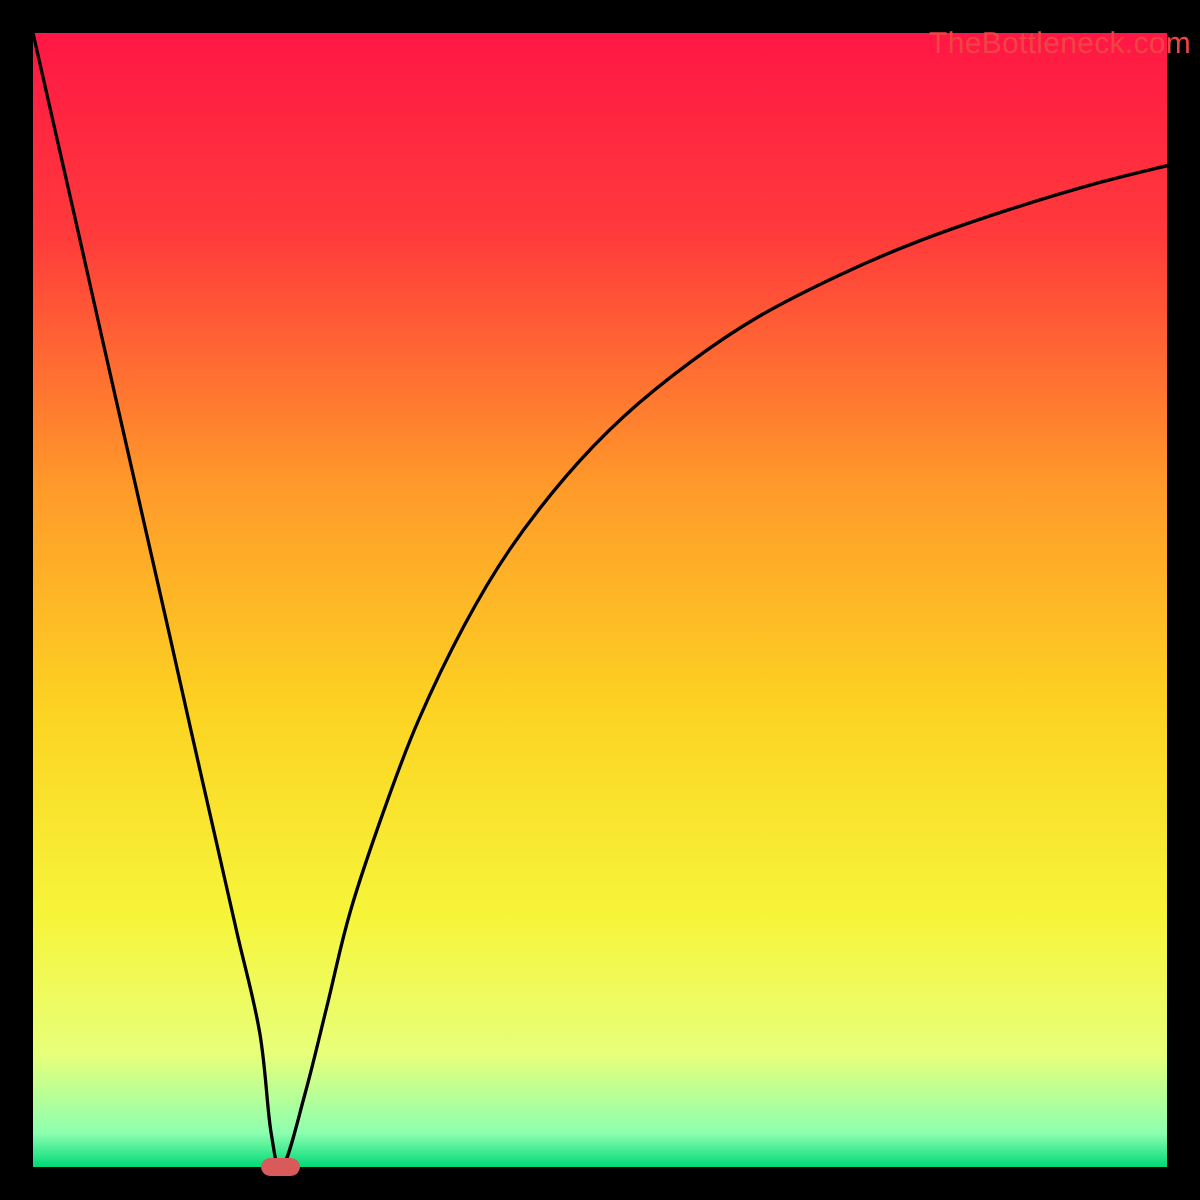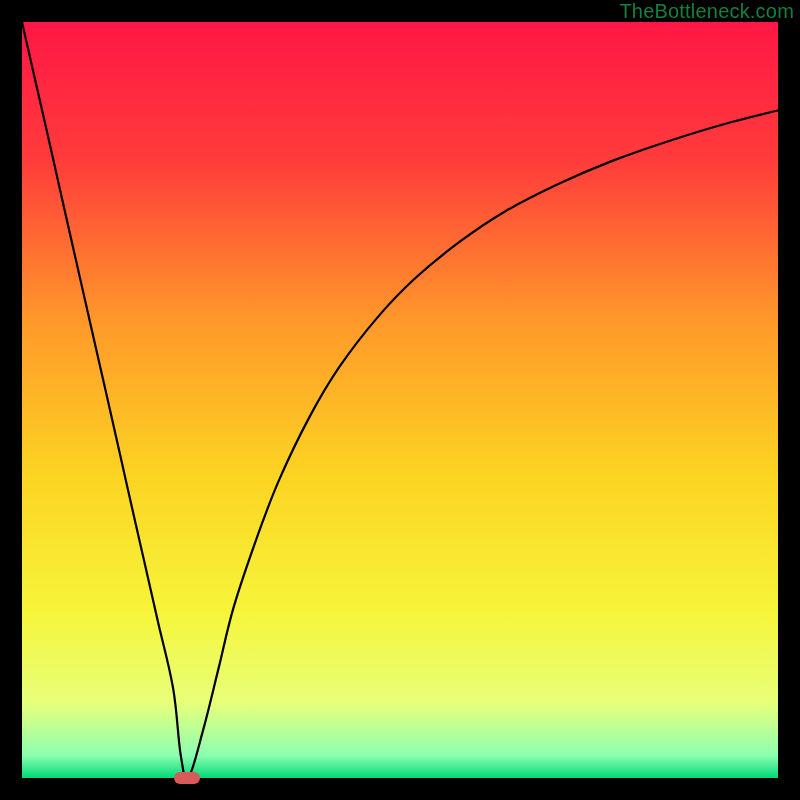--- a/index.html
+++ b/index.html
@@ -21,23 +21,23 @@
   }
   .plot {
     position: absolute;
     left: 0;
     top: 0;
     width: 756px;
     height: 756px;
   }
   .watermark {
     position: absolute;
-    top: 0;
+    top: 18px;
     right: 6px;
-    color: #15803d;
+    color: #ef4444;
     font-size: 20px;
     font-weight: 500;
     letter-spacing: 0.2px;
   }
   .marker {
     position: absolute;
     width: 26px;
     height: 12px;
     border-radius: 6px;
     background: #d85a5a;

